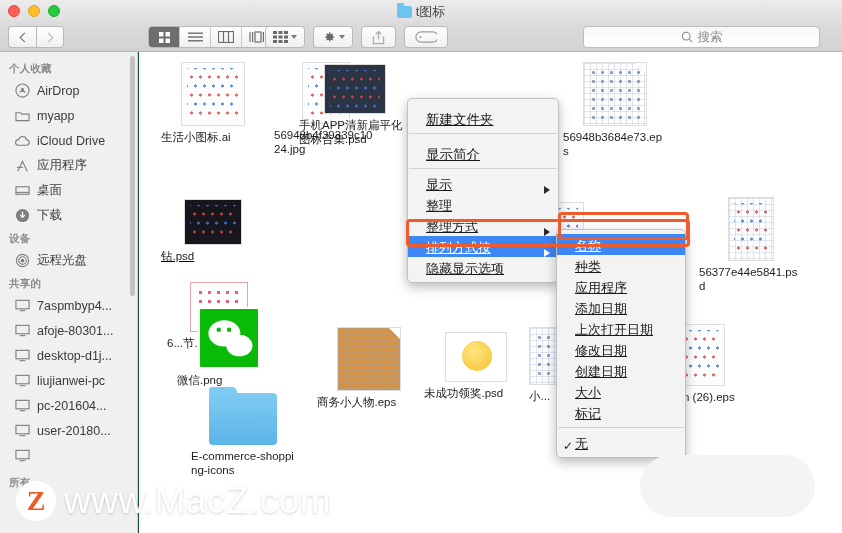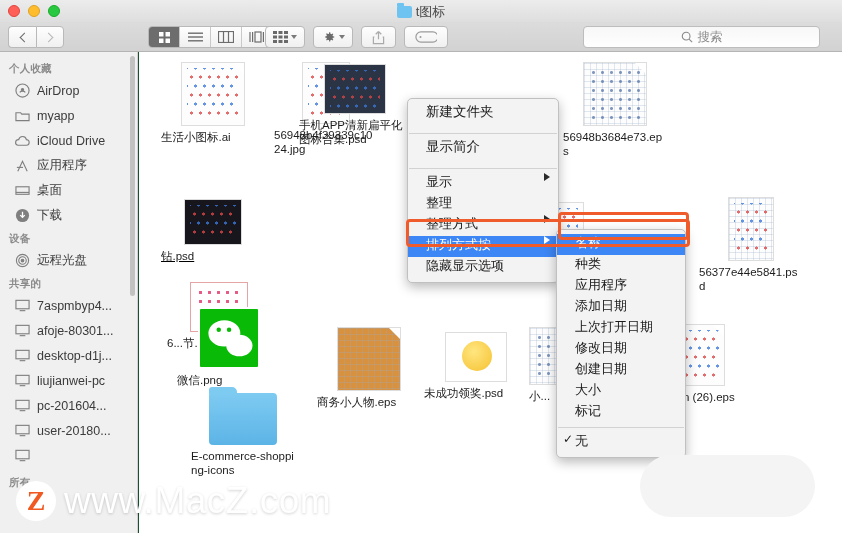--- a/index.html
+++ b/index.html
@@ -153,22 +153,22 @@
     position: absolute; left: 407px; top: 98px; width: 152px;
     background: #f3f3f3; border: 1px solid #c0c0c0; border-radius: 5px;
     box-shadow: 0 4px 12px rgba(0,0,0,.28); padding: 4px 0; z-index: 40;
   }
   #submenu {
     position: absolute; left: 556px; top: 212px; width: 130px;
     background: #f3f3f3; border: 1px solid #c0c0c0; border-radius: 5px;
     box-shadow: 0 4px 12px rgba(0,0,0,.28); padding: 4px 0; z-index: 45; margin-top: 17px;
   }
   .mi {
-    position: relative; height: 21px; display: flex; align-items: flex-start;
-    padding: 0 20px 0 18px; font-size: 13px; color: #1a1a1a; white-space: nowrap;
+    position: relative; height: 21px; display: flex; align-items: flex-end;
+    padding: 0 20px 0 18px; font-size: 13px; color: #1a1a1a; white-space: nowrap; text-decoration: underline;
   }
   .mi.big { height: 26px; font-size: 13.5px; }
   .mi.hl { background: #3d86f5; color: #ffffff; }
   .mi .arrow {
     position: absolute; right: 8px; width: 0; height: 0;
     border-top: 4.5px solid transparent; border-bottom: 4.5px solid transparent;
     border-left: 6px solid #2b2b2b;
   }
   .mi.hl .arrow { border-left-color: #ffffff; }
   .mi .check { position: absolute; left: 6px; font-size: 12px; }

